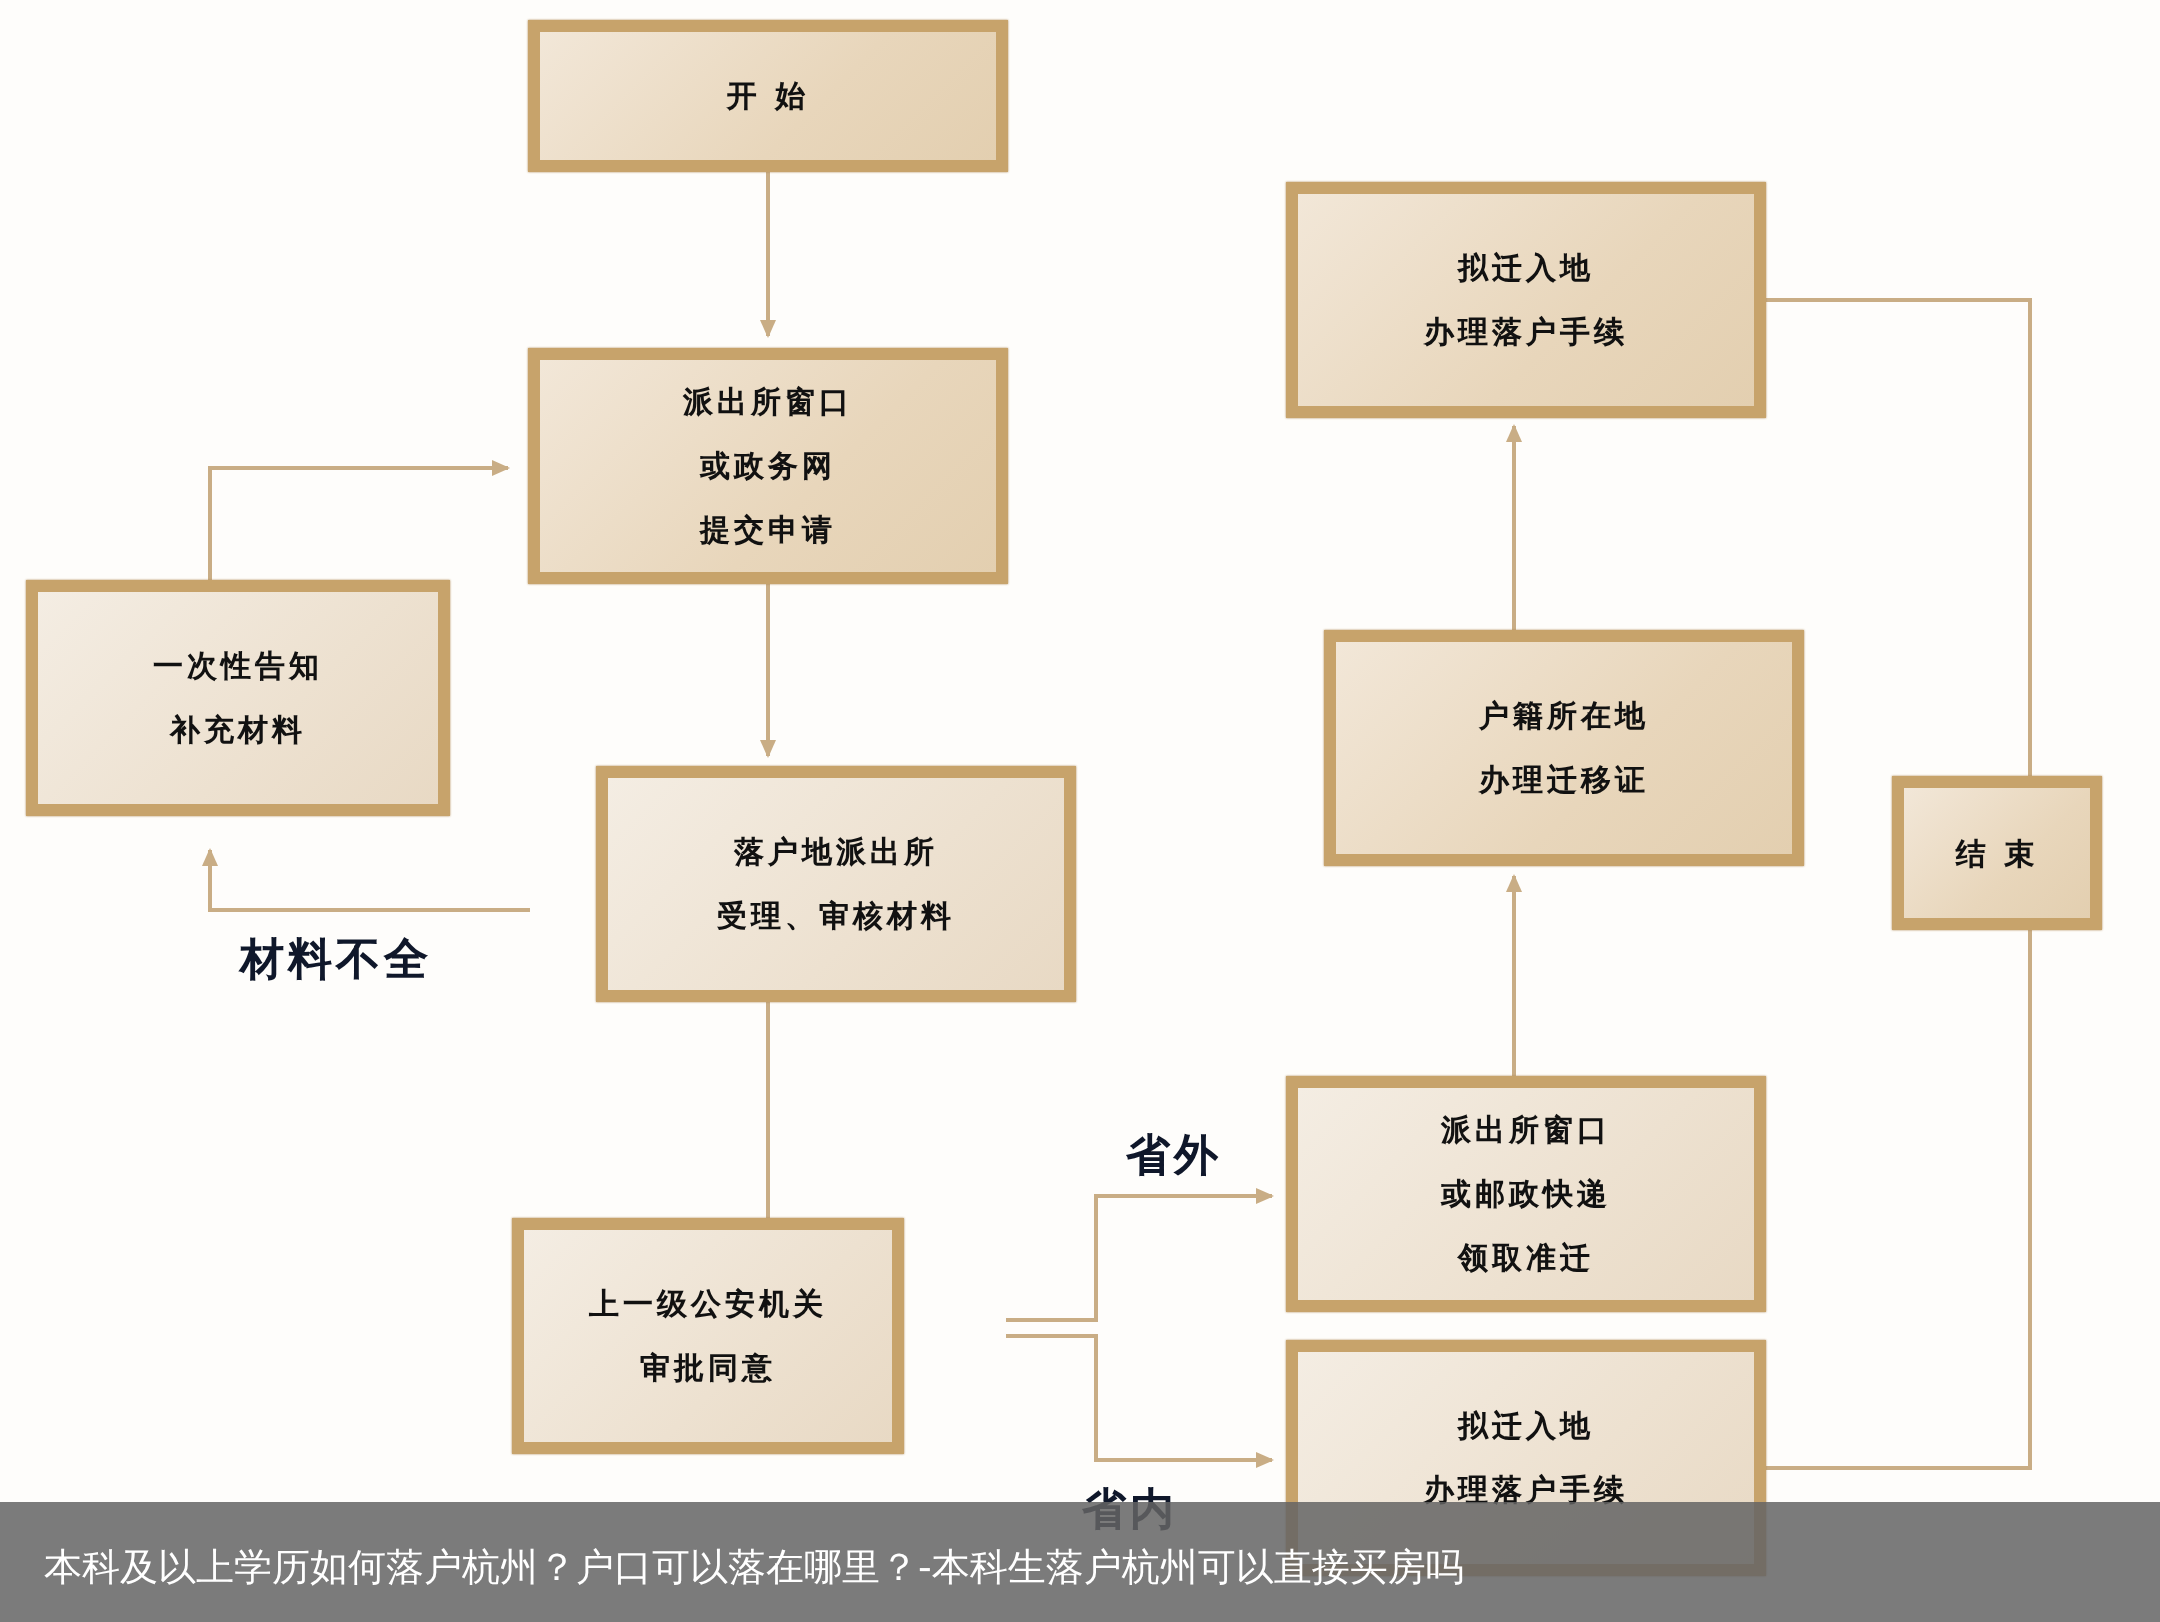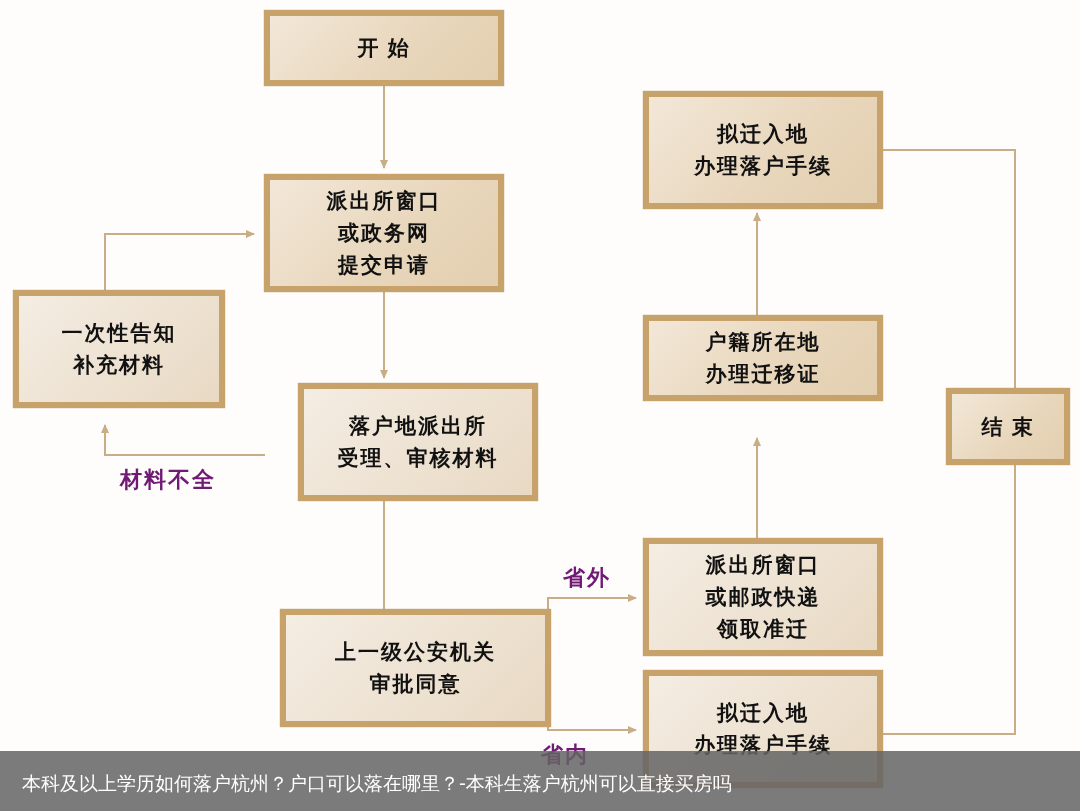--- a/index.html
+++ b/index.html
@@ -1,20 +1,20 @@
 <!DOCTYPE html>
 <html><head>
 <meta charset="utf-8">
 <style>
   html,body{margin:0;padding:0;}
   body{width:1080px;height:811px;position:relative;background:#fefdfb;overflow:hidden;font-family:"DejaVu Sans",sans-serif;}
-  .box{position:absolute;box-sizing:border-box;border:6px solid #c7a36b;background:linear-gradient(135deg,#f2e7d8 0%,#e8d6bb 60%,#e3cfb0 100%);display:flex;align-items:center;justify-content:center;text-align:center;color:#111;font-weight:bold;font-size:21px;line-height:32px;letter-spacing:2px;box-shadow:0 0 1px #b08d58;font-family:Liberation Serif, serif;}
+  .box{position:absolute;box-sizing:border-box;border:6px solid #c7a36b;background:linear-gradient(135deg,#f2e7d8 0%,#e8d6bb 60%,#e3cfb0 100%);display:flex;align-items:center;justify-content:center;text-align:center;color:#111;font-weight:bold;font-size:15px;line-height:32px;letter-spacing:2px;box-shadow:0 0 1px #b08d58;}
   .box.light{background:linear-gradient(135deg,#f4ede3 0%,#ede1d0 60%,#e8d9c4 100%);}
   .box span{white-space:pre-line;}
-  .lbl{position:absolute;font-weight:bold;font-size:22px;color:#701a75;letter-spacing:2px;}
+  .lbl{position:absolute;font-weight:bold;font-size:22px;color:#0f172a;letter-spacing:2px;}
   svg.lines{position:absolute;left:0;top:0;}
   .caption{position:absolute;left:0;top:751px;width:1080px;height:60px;background:rgba(100,100,100,0.85);}
   .caption span{position:absolute;left:22px;top:20px;color:#fff;font-size:19px;}
 </style>
 </head>
 <body>
 
 <svg class="lines" width="1080" height="811">
   <defs>
     <marker id="ah" markerWidth="10" markerHeight="10" refX="8" refY="5" orient="auto" markerUnits="userSpaceOnUse">
@@ -60,47 +60,47 @@
 <div class="box light" style="left:13px;top:290px;width:212px;height:118px;">
   <span>一次性告知
 补充材料</span>
 </div>
 
 <div class="box light" style="left:264px;top:383px;width:240px;height:118px;margin-left:34px;">
   <span>落户地派出所
 受理、审核材料</span>
 </div>
 
-<div class="box light" style="left:280px;top:609px;width:271px;height:118px;">
+<div class="box light" style="left:256px;top:609px;width:196px;height:118px;">
   <span>上一级公安机关
 审批同意</span>
 </div>
 
 <div class="box light" style="left:643px;top:538px;width:240px;height:118px;">
   <span>派出所窗口
 或邮政快递
 领取准迁</span>
 </div>
 
 <div class="box light" style="left:643px;top:670px;width:240px;height:118px;">
   <span>拟迁入地
 办理落户手续</span>
 </div>
 
-<div class="box" style="left:643px;top:315px;width:240px;height:86px;">
+<div class="box" style="left:662px;top:315px;width:240px;height:118px;">
   <span>户籍所在地
 办理迁移证</span>
 </div>
 
 <div class="box" style="left:643px;top:91px;width:240px;height:118px;">
   <span>拟迁入地
 办理落户手续</span>
 </div>
 
-<div class="box" style="left:946px;top:388px;width:124px;height:77px;text-align:center;">
+<div class="box" style="left:946px;top:388px;width:105px;height:77px;text-align:center;">
   <span>结  束</span>
 </div>
 
 <div class="lbl" style="left:120px;top:465px;">材料不全</div>
 <div class="lbl" style="left:563px;top:563px;">省外</div>
 <div class="lbl" style="left:541px;top:740px;">省内</div>
 
 <div class="caption">
   <span>本科及以上学历如何落户杭州？户口可以落在哪里？-本科生落户杭州可以直接买房吗</span>
 </div>

